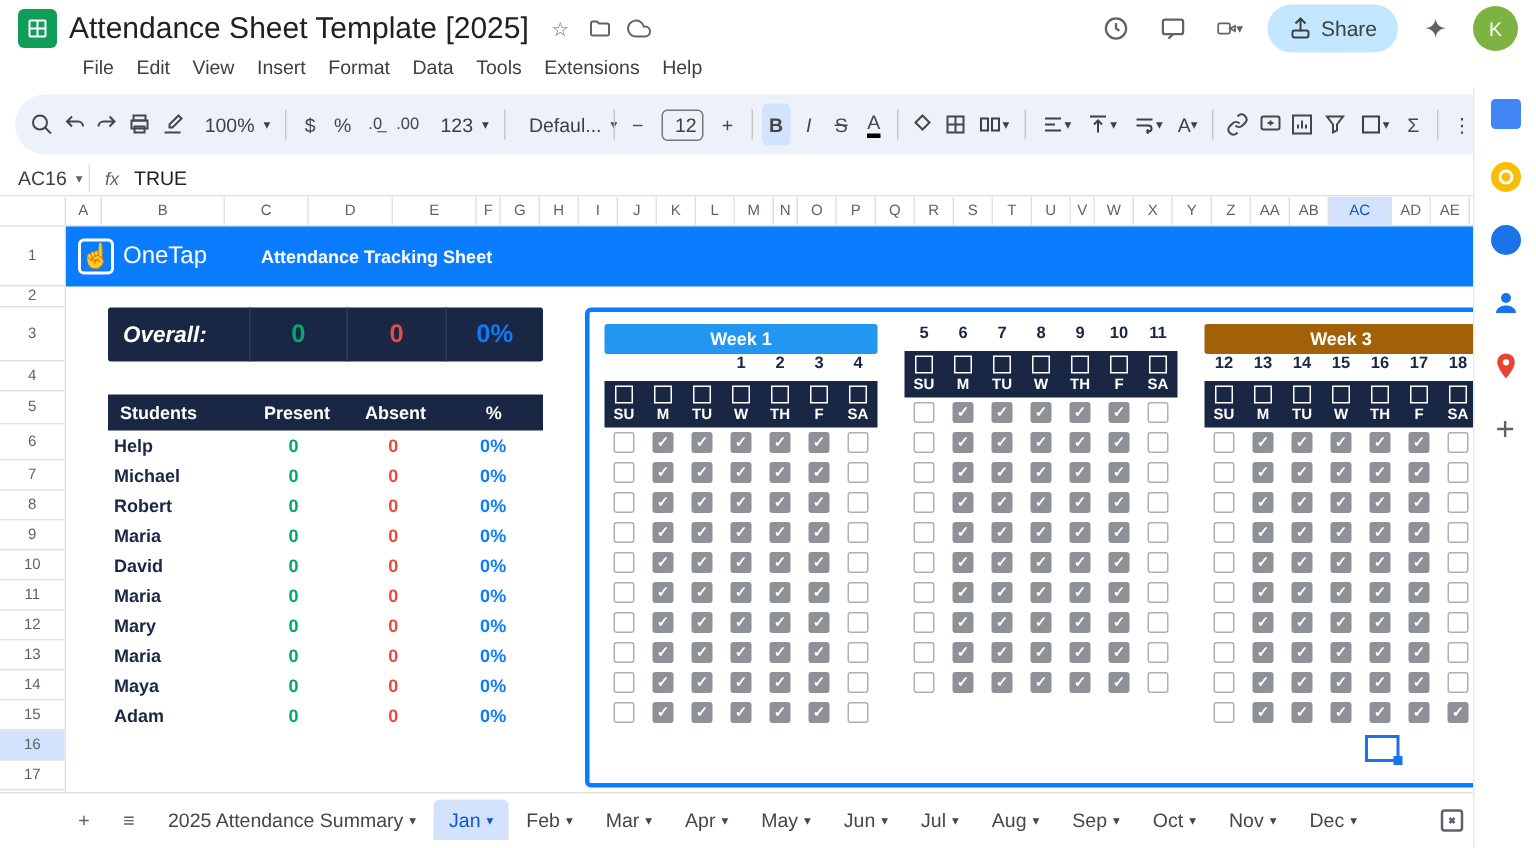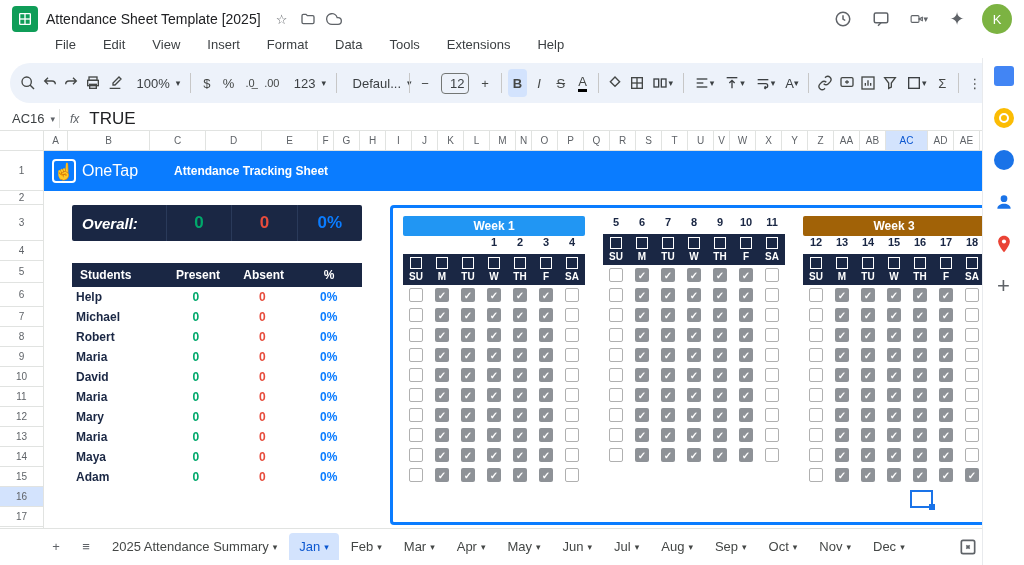--- a/index.html
+++ b/index.html
@@ -2,45 +2,45 @@
 <html><head>
 <meta charset="utf-8">
 <style>
 * { margin: 0; padding: 0; box-sizing: border-box; }
 body { font-family: "Google Sans", Arial, sans-serif; font-size: 13px; color: #3c4043; background: #fff; overflow: hidden; width: 1024px; height: 565px; position: relative; }
 
 
 .title-row { display: flex; align-items: center; padding: 6px 12px 0 12px; height: 32px; }
 .logo { width: 26px; height: 26px; background: #0f9d58; border-radius: 4px; display: flex; align-items: center; justify-content: center; margin-right: 8px; }
 .logo svg { width: 16px; height: 16px; }
-.doc-title { font-size: 14px; color: #202124; margin-right: 8px; }
+.doc-title { font-size: 20px; color: #202124; margin-right: 8px; }
 .title-icon { width: 18px; height: 18px; color: #5f6368; margin: 0 4px; cursor: pointer; display: flex; align-items: center; justify-content: center; }
 .title-right { margin-left: auto; display: flex; align-items: center; gap: 12px; }
 .share-btn { background: #c2e7ff; border-radius: 20px; padding: 8px 14px; display: flex; align-items: center; gap: 6px; font-size: 14px; font-weight: 500; cursor: pointer; }
 .avatar { width: 30px; height: 30px; border-radius: 50%; background: #7cb342; color: #fff; display: flex; align-items: center; justify-content: center; font-weight: 500; }
 
 
-.menu-bar { display: flex; padding: 2px 12px 4px 48px; gap: 13px; font-size: 13px; }
+.menu-bar { display: flex; padding: 2px 12px 4px 48px; gap: 1px; font-size: 13px; }
 .menu-item { padding: 3px 7px; cursor: pointer; border-radius: 4px; }
 
 
 .toolbar { display: flex; align-items: center; padding: 4px 8px; margin: 4px 10px; background: #edf2fa; border-radius: 24px; gap: 2px; height: 40px; }
 .tb-btn { width: 28px; height: 28px; display: flex; align-items: center; justify-content: center; cursor: pointer; border-radius: 4px; color: #444746; }
 .tb-btn.bold { background: #d3e3fd; border-radius: 4px; }
 .tb-sep { width: 1px; height: 20px; background: #c7c7c7; margin: 0 4px; }
 .tb-text { padding: 0 6px; font-size: 13px; }
 .font-size-box { border: 1px solid #747775; border-radius: 4px; padding: 2px 8px; font-size: 13px; min-width: 28px; text-align: center; margin: 0 4px; }
 .tb-dropdown { display: flex; align-items: center; padding: 0 4px; }
 
 
 .formula-row { display: flex; align-items: center; border-bottom: 1px solid #e1e3e1; height: 24px; padding-left: 8px; }
 .name-box { width: 52px; font-size: 13px; padding: 2px 4px; border-right: 1px solid #e1e3e1; display:flex; align-items:center; justify-content:space-between;}
 .name-box .dd { font-size:9px; color:#5f6368;}
 .fx-label { padding: 0 10px; color: #5f6368; font-style: italic; font-size: 12px; }
-.formula-val { font-size: 17px; color: #202124; }
+.formula-val { font-size: 13px; color: #202124; }
 
 
 .grid-wrap { display: flex; border-top: 0; height: 420px; position: relative; }
 .row-headers { width: 44px; background: #fff; border-right: 1px solid #e1e3e1; }
 .row-headers div { height: 20px; border-bottom: 1px solid #e1e3e1; font-size: 10px; color: #5f6368; display: flex; align-items: center; justify-content: center; }
 .row-headers .sel { background: #d3e3fd; }
 
 .sheet { flex: 1; position: relative; overflow: hidden; }
 .col-headers { display: flex; height: 20px; background: #fff; border-bottom: 1px solid #e1e3e1; }
 .col-headers div { border-right: 1px solid #e1e3e1; font-size: 10px; color: #5f6368; display: flex; align-items: center; justify-content: center; }
@@ -148,20 +148,27 @@
           <path d="M8 21l4-4"></path>
         </svg>
       </div>
     <div class="title-icon" style="display:flex;align-items:center;">
         <svg width="20" height="20" viewBox="0 0 24 24" fill="none" stroke="currentColor" stroke-width="2">
           <rect x="2" y="6" width="14" height="12" rx="2"></rect>
           <path d="M22 9l-6 3 6 3V9z"></path>
         </svg>
         <span style="font-size:9px;">▾</span>
       </div>
+    <div class="share-btn">
+      <svg width="16" height="16" viewBox="0 0 24 24" fill="none" stroke="currentColor" stroke-width="2">
+          <path d="M12 2v13M7 7l5-5 5 5"></path>
+          <rect x="4" y="14" width="16" height="7" rx="2"></rect>
+        </svg>
+      <span>Share</span>
+    </div>
     <div class="title-icon" style="font-size:18px;">✦</div>
     <div class="avatar">K</div>
   </div>
 </div>
 
 <div class="menu-bar" id="menu-bar">
     <div class="menu-item">File</div>
     <div class="menu-item">Edit</div>
     <div class="menu-item">View</div>
     <div class="menu-item">Insert</div>

